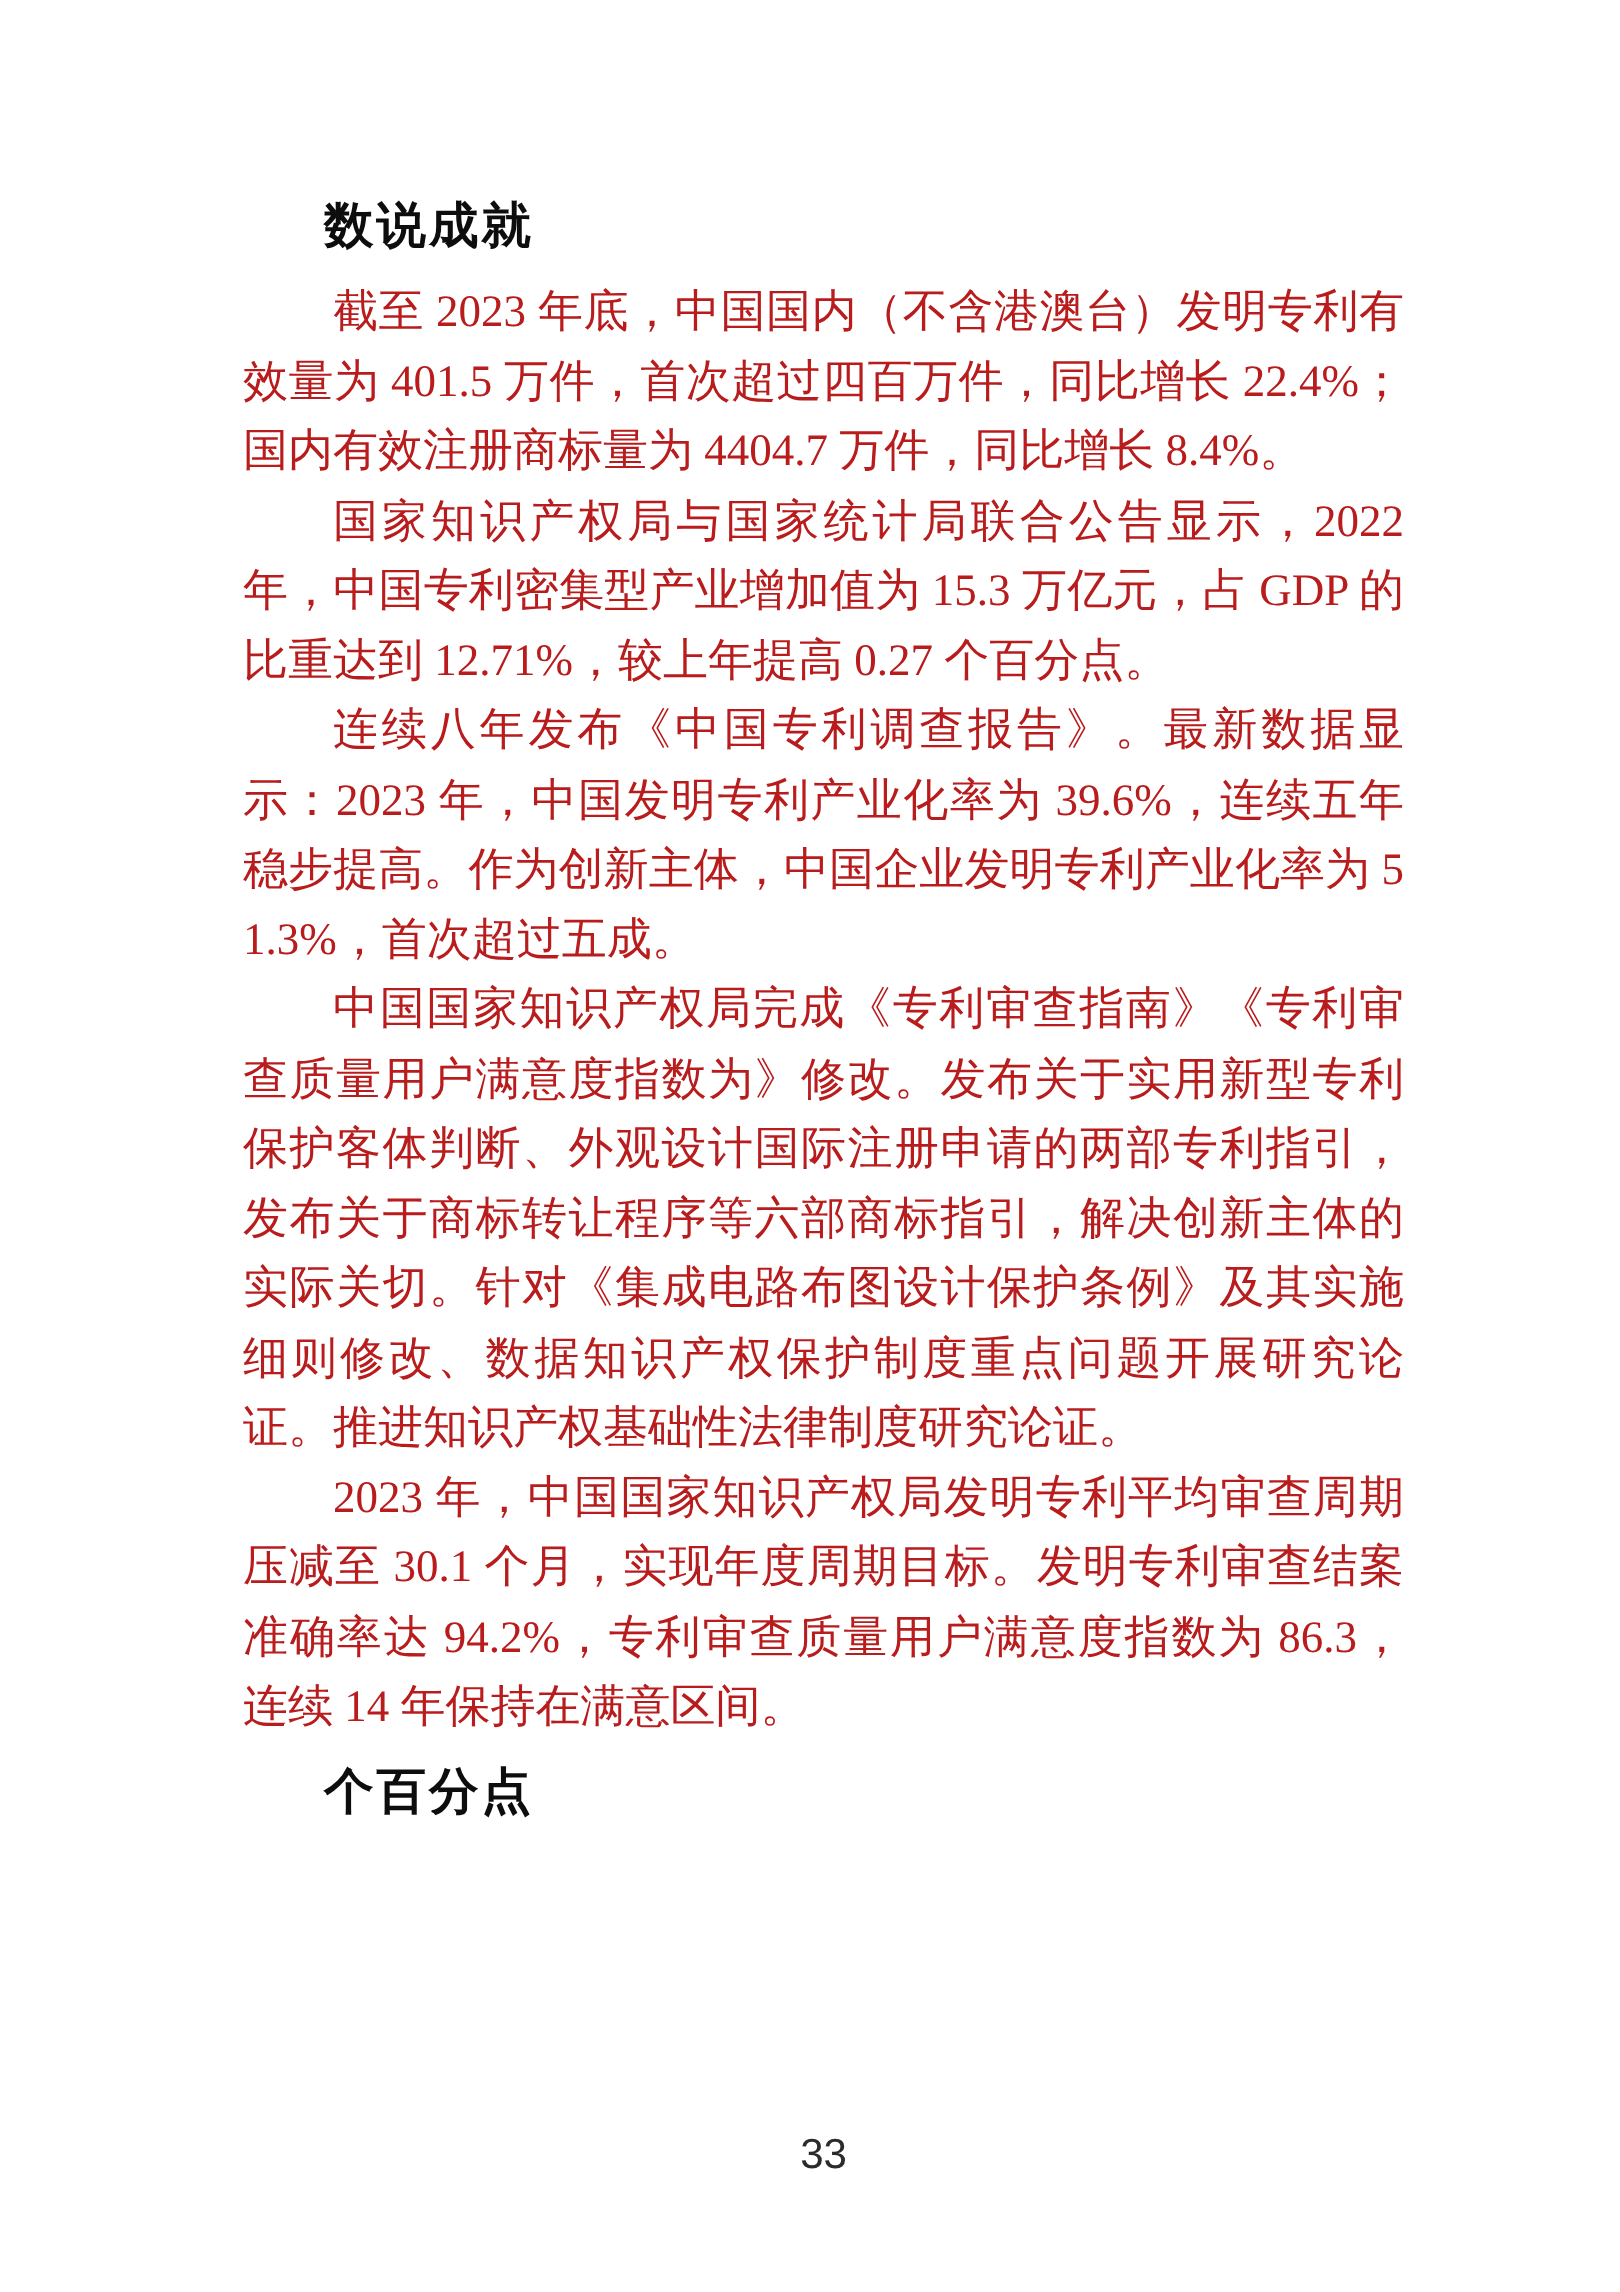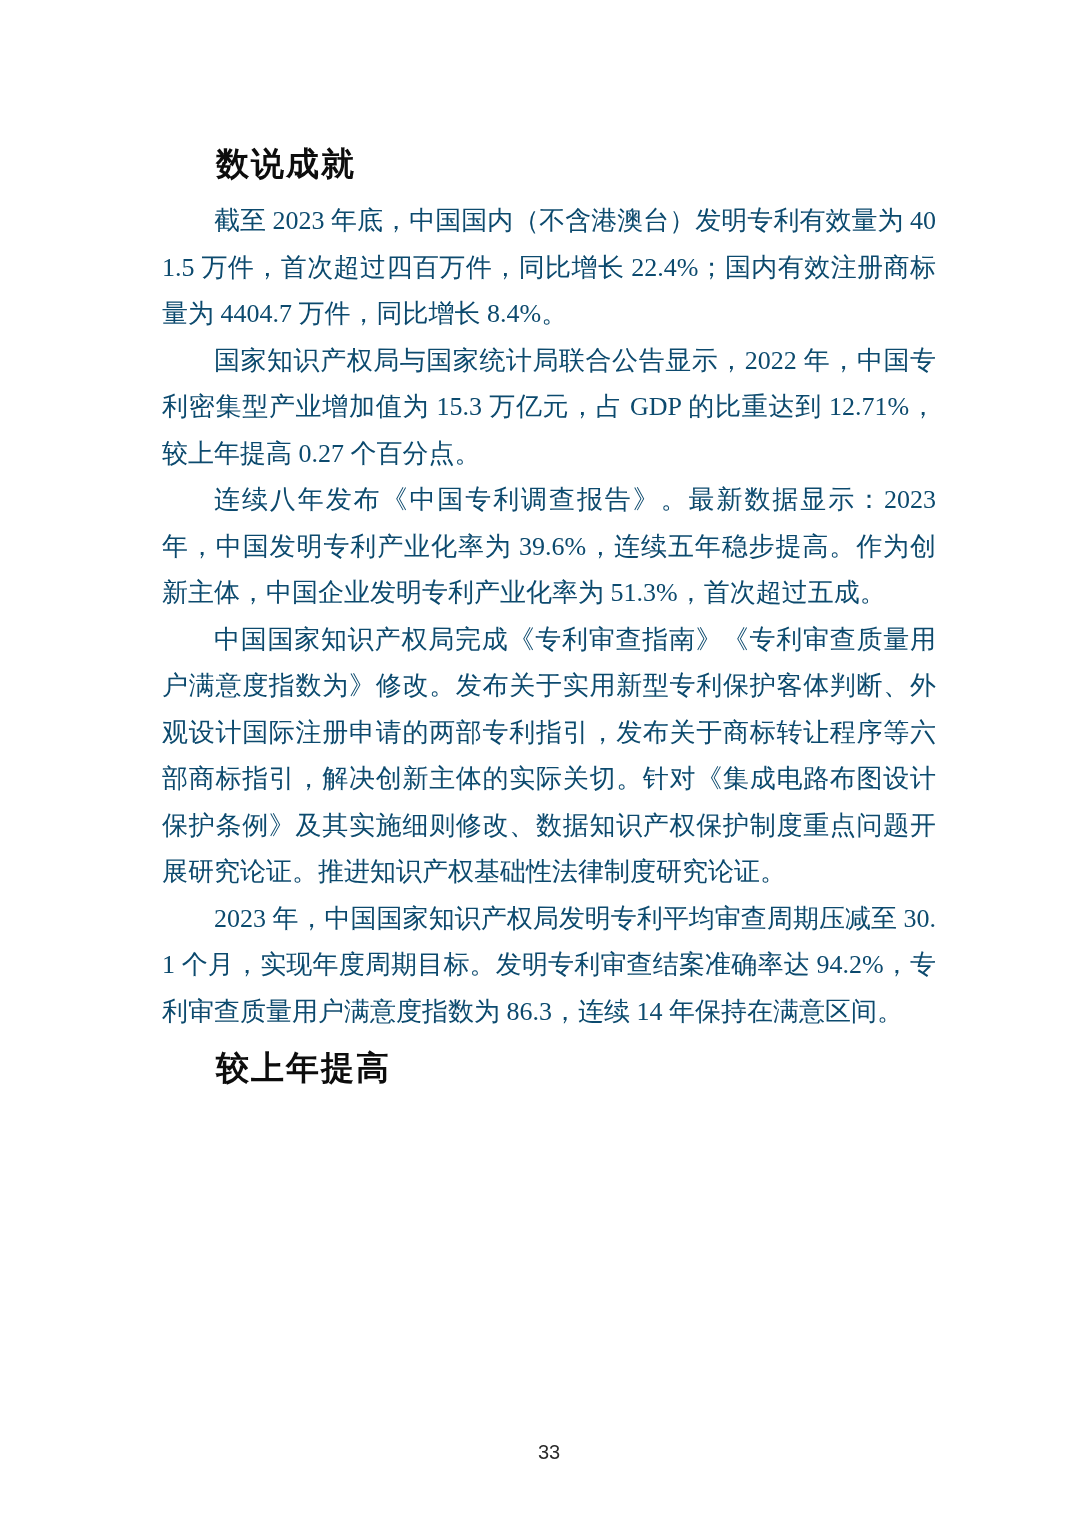--- a/index.html
+++ b/index.html
@@ -27,55 +27,55 @@
     font-family: "Liberation Serif", "DejaVu Serif", serif;
     font-size: 33px;
     line-height: 46px;
     font-weight: bold;
     color: #0d0d0d;
     margin: 10px 0 11px 0;
     padding-left: 54px;
     letter-spacing: 2px;
   }
   .content .section-heading:first-child {
-    margin-top: 13px;
+    margin-top: 0;
   }
   .para {
-    font-size: 26px;
+    font-size: 30px;
     line-height: 46.5px;
     margin: 0;
     text-align: justify;
     text-justify: inter-ideograph;
     text-indent: 2em;
-    color: #0c4a6e;
+    color: #b91c1c;
     word-break: break-all;
   }
   .page-number {
     position: absolute;
-    bottom: 64px;
+    bottom: 76px;
     left: 162px;
     width: 774px;
     text-align: center;
     font-family: "Liberation Sans", "DejaVu Sans", sans-serif;
-    font-size: 20px;
+    font-size: 28px;
     color: #2b2b2b;
   }
 </style>
 </head>
 <body>
 
 <div class="page">
   <div class="content">
 
     <h2 class="section-heading">数说成就</h2>
     <p class="para">截至 2023 年底，中国国内（不含港澳台）发明专利有效量为 401.5 万件，首次超过四百万件，同比增长 22.4%；国内有效注册商标量为 4404.7 万件，同比增长 8.4%。</p>
     <p class="para">国家知识产权局与国家统计局联合公告显示，2022 年，中国专利密集型产业增加值为 15.3 万亿元，占 GDP 的比重达到 12.71%，较上年提高 0.27 个百分点。</p>
     <p class="para">连续八年发布《中国专利调查报告》。最新数据显示：2023 年，中国发明专利产业化率为 39.6%，连续五年稳步提高。作为创新主体，中国企业发明专利产业化率为 51.3%，首次超过五成。</p>
 
     <p class="para">中国国家知识产权局完成《专利审查指南》《专利审查质量用户满意度指数为》修改。发布关于实用新型专利保护客体判断、外观设计国际注册申请的两部专利指引，发布关于商标转让程序等六部商标指引，解决创新主体的实际关切。针对《集成电路布图设计保护条例》及其实施细则修改、数据知识产权保护制度重点问题开展研究论证。推进知识产权基础性法律制度研究论证。</p>
     <p class="para">2023 年，中国国家知识产权局发明专利平均审查周期压减至 30.1 个月，实现年度周期目标。发明专利审查结案准确率达 94.2%，专利审查质量用户满意度指数为 86.3，连续 14 年保持在满意区间。</p>
 
-    <h2 class="section-heading">较上年提高</h2>
+    <h2 class="section-heading">个百分点</h2>
 
   </div>
 
   <div class="page-number">33</div>
 </div>
 
 </body></html>

